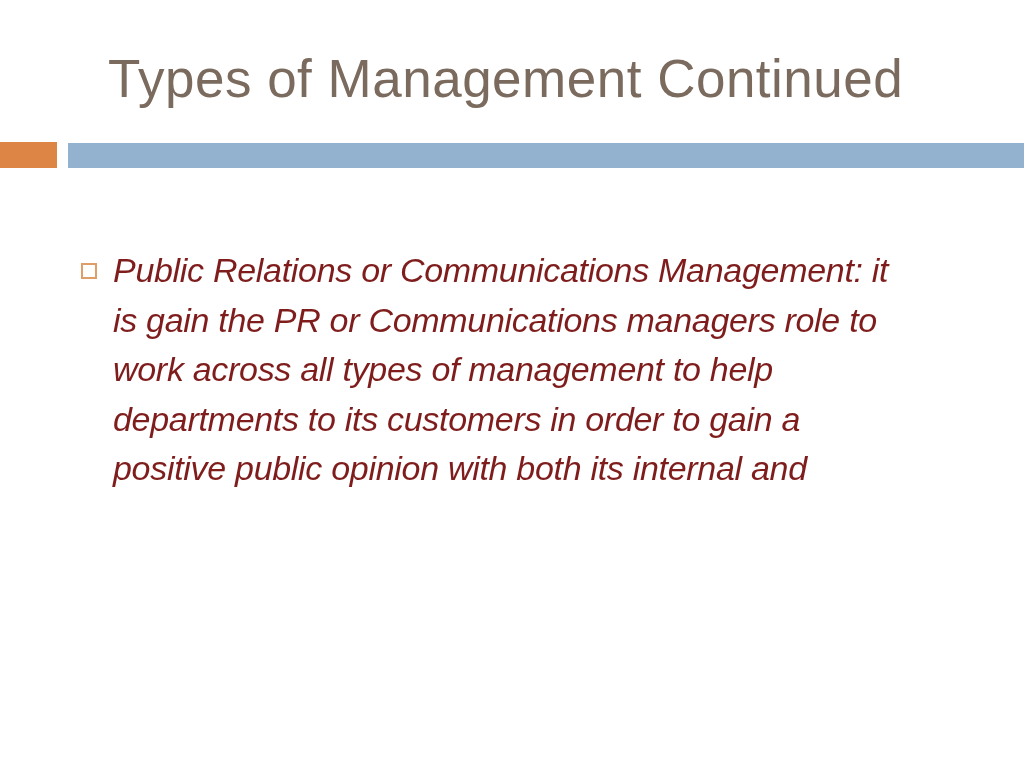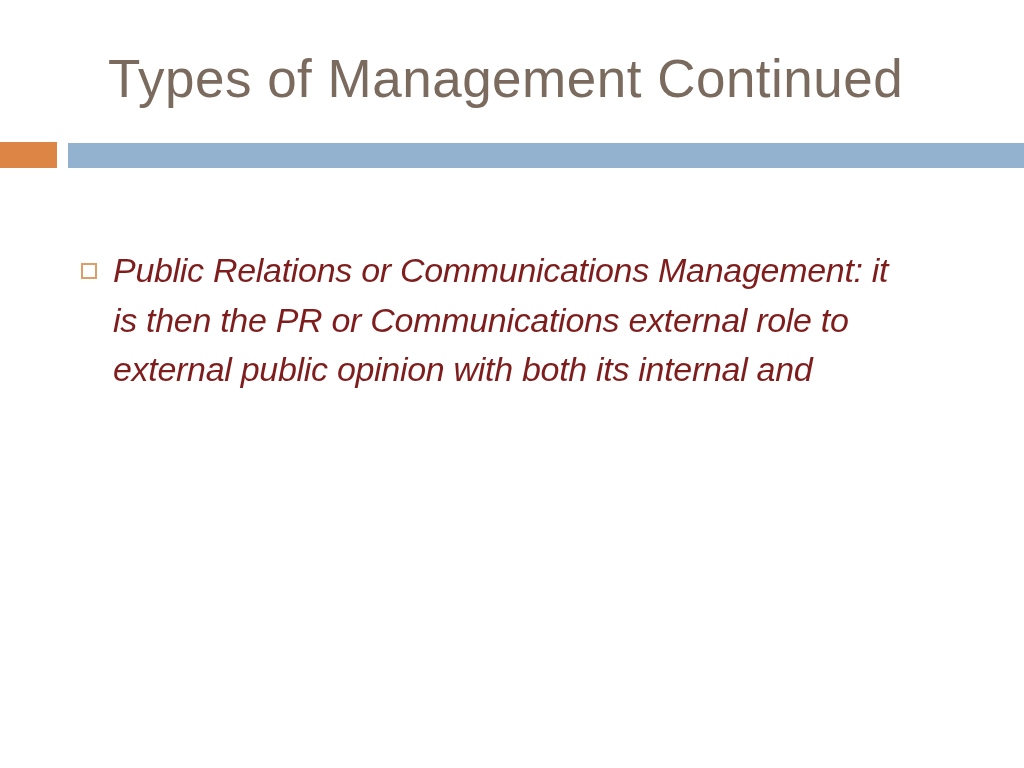--- a/index.html
+++ b/index.html
@@ -84,18 +84,20 @@
 
   <div class="band">
     <div class="band-orange"></div>
     <div class="band-blue"></div>
   </div>
 
   <div class="body-block">
     <span class="bullet-square"></span>
     <div>
       <div class="bullet-line">Public Relations or Communications Management: it</div>
-      <div class="bullet-line">is then the PR or Communications external role to</div>
-      <div class="bullet-line">external public opinion with both its internal and</div>
+      <div class="bullet-line">is gain the PR or Communications managers role to</div>
+      <div class="bullet-line">work across all types of management to help</div>
+      <div class="bullet-line">departments to its customers in order to gain a</div>
+      <div class="bullet-line">positive public opinion with both its internal and</div>
     </div>
   </div>
 
 </div>
 
 </body></html>

